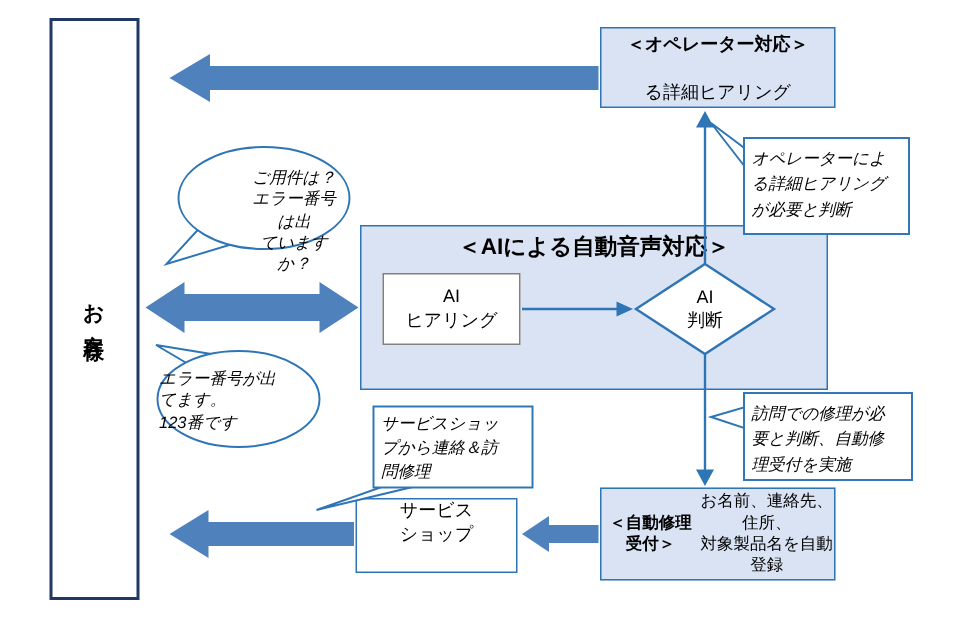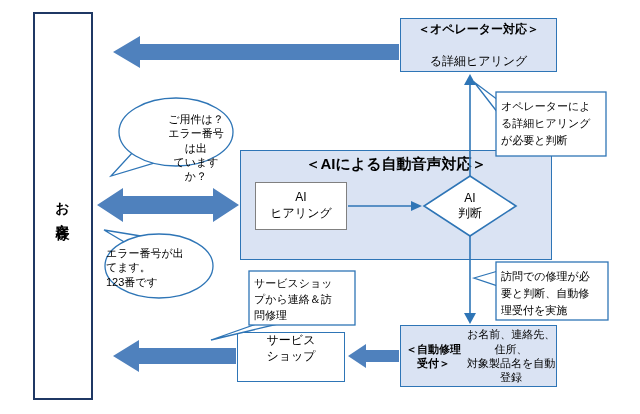--- a/index.html
+++ b/index.html
@@ -39,21 +39,21 @@
     background:#ffffff; border:1.5px solid #2e75b6; display:flex; align-items:flex-start; justify-content:center;
     font-size:12px; line-height:1.3; text-align:center; }
 
   .overlay { position:absolute; left:0; top:0; }
 
   
   .diamond-label { position:absolute; left:430px; top:191px; width:80px;
     font-size:12px; line-height:1.25; text-align:center; }
 
   
-  .callout-text { position:absolute; font-size:11px; }
+  .callout-text { position:absolute; font-size:11px;font-style:italic; }
   .co-inquiry  { left:121px; top:112px; width:106px; line-height:1.3; text-align:center;padding-left:44px; }
   .co-error    { left:106px; top:246px; width:106px; line-height:1.3; text-align:left; }
   .co-operator { left:501px; top:98px;  width:103px; line-height:1.55; }
   .co-visit    { left:501px; top:268px; width:105px; line-height:1.55; }
   .co-shop     { left:254px; top:276px; width:96px;  line-height:1.45; }
 </style>
 </head>
 <body>
 
 <div class="stage">

